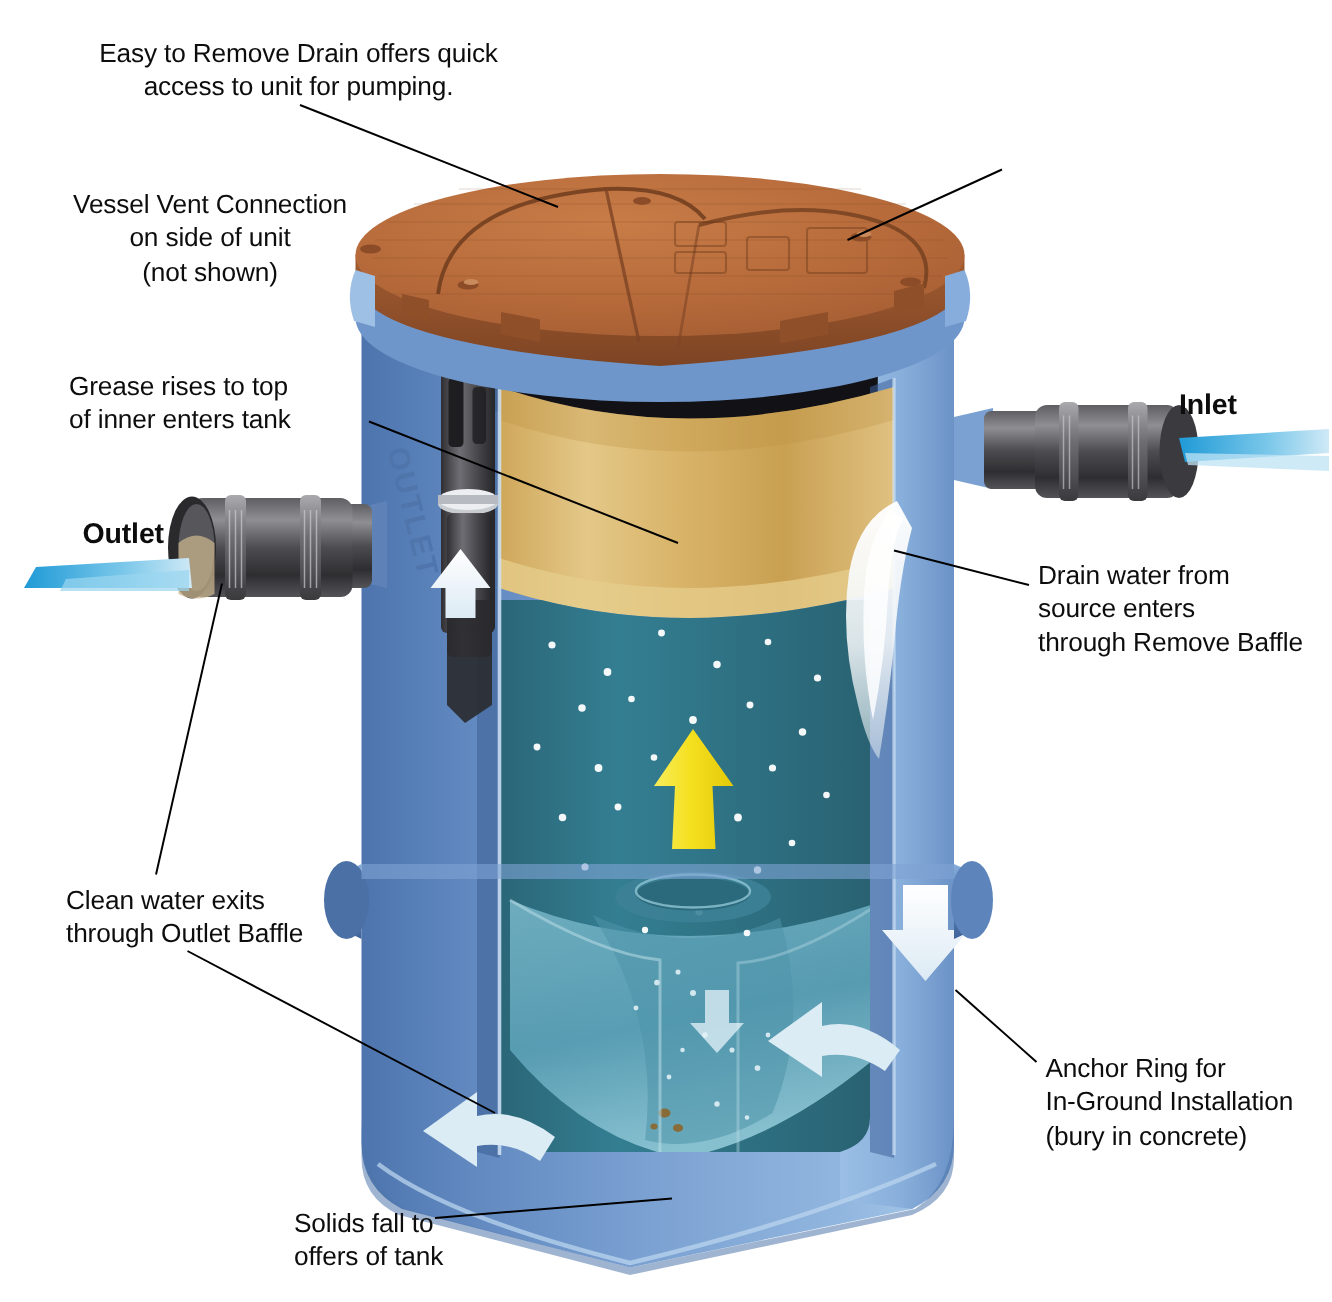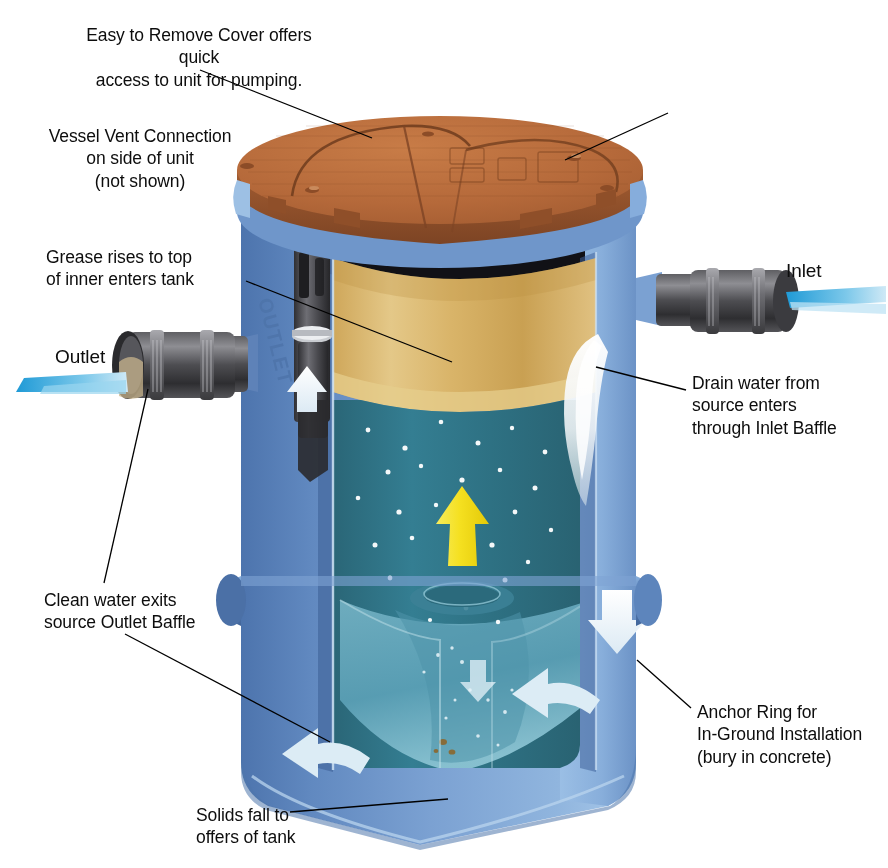--- a/index.html
+++ b/index.html
@@ -13,21 +13,21 @@
 
   .label {
     position:absolute;
     color:#0d0d0d;
     font-size:17.5px;
     line-height:1.28;
     letter-spacing:-0.1px;
     white-space:pre-line;
     font-family:"Liberation Sans", sans-serif;
   }
-  .label.bold { font-weight:normal; font-size:19px; }
+  .label.bold { font-weight:bold; font-size:19px; }
   .ta-c { text-align:center; }
   .ta-l { text-align:left; }
 
   svg.art { position:absolute; left:0; top:0; width:888px; height:868px; }
 </style>
 </head>
 <body>
 
 <div id="stage">
 
@@ -399,41 +399,41 @@
       <line x1="668" y1="113" x2="565" y2="160"></line>
       <line x1="246" y1="281" x2="452" y2="362"></line>
       <line x1="686" y1="390" x2="596" y2="367"></line>
       <line x1="104" y1="583" x2="148" y2="389"></line>
       <line x1="125" y1="634" x2="330" y2="742"></line>
       <line x1="691" y1="708" x2="637" y2="660"></line>
       <line x1="290" y1="812" x2="448" y2="799"></line>
     </g>
   </svg>
 
-  <div class="label ta-c" style="left:66px;  top:24px;  width:266px;">Easy to Remove Cover offers quick
+  <div class="label ta-c" style="left:66px;  top:24px;  width:266px;">Easy to Remove Drain offers quick
 access to unit for pumping.</div>
 
 
   <div class="label ta-c" style="left:42px;  top:125px; width:196px;">Vessel Vent Connection
 on side of unit
 (not shown)</div>
 
   <div class="label ta-l" style="left:46px;  top:246px; width:210px;">Grease rises to top
 of inner enters tank</div>
 
   <div class="label bold ta-l" style="left:786px; top:259px; width:80px;">Inlet</div>
 
   <div class="label bold ta-l" style="left:55px;  top:345px; width:90px;">Outlet</div>
 
   <div class="label ta-l" style="left:692px; top:372px; width:196px;">Drain water from
 source enters
-through Inlet Baffle</div>
+through Remove Baffle</div>
 
   <div class="label ta-l" style="left:44px;  top:589px; width:210px;">Clean water exits
-source Outlet Baffle</div>
+through Outlet Baffle</div>
 
   <div class="label ta-l" style="left:697px; top:701px; width:200px;">Anchor Ring for
 In-Ground Installation
 (bury in concrete)</div>
 
   <div class="label ta-l" style="left:196px; top:804px; width:180px;">Solids fall to
 offers of tank</div>
 
 </div>
 

